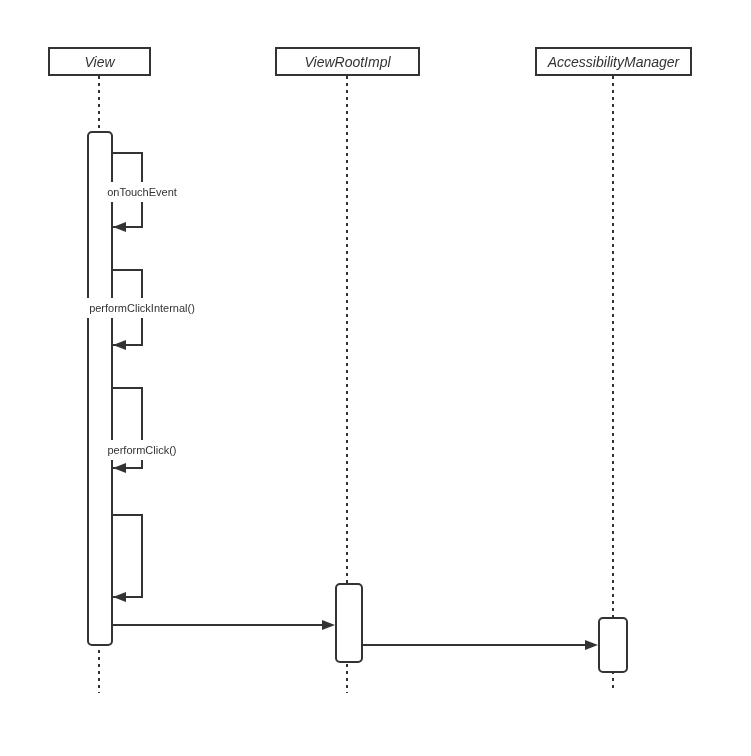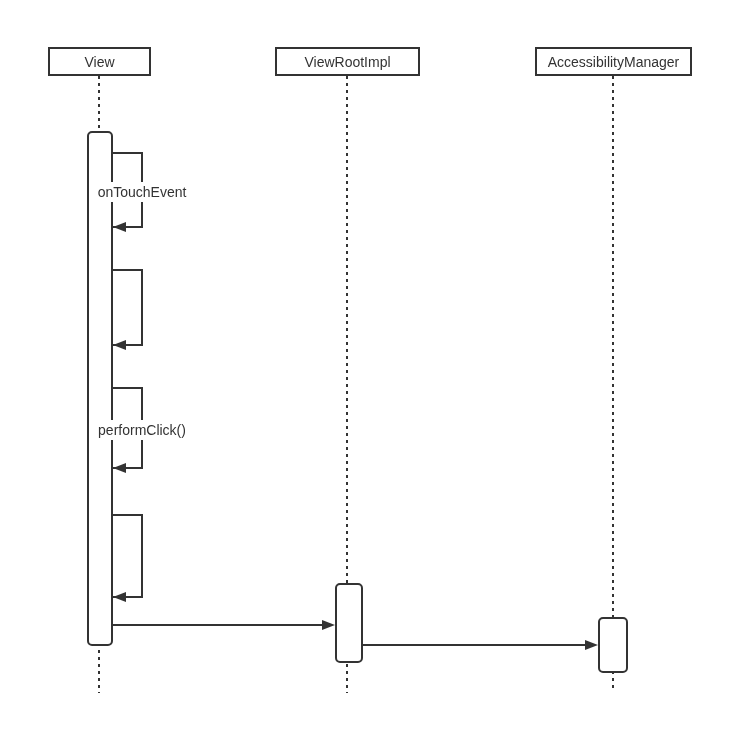--- a/index.html
+++ b/index.html
@@ -9,21 +9,21 @@
     overflow:hidden;
   }
   .lifeline{
     position:absolute;width:2px;z-index:1;
     background:repeating-linear-gradient(to bottom,#333 0px,#333 3px,transparent 3px,transparent 7px);
   }
   .participant{
     position:absolute;height:29px;box-sizing:border-box;
     border:2px solid #333;background:#fff;z-index:2;
     display:flex;align-items:center;justify-content:center;
-    font-size:14px;white-space:nowrap;
+    font-size:14px;white-space:nowrap;font-style:italic;
   }
   .activation{
     position:absolute;box-sizing:border-box;z-index:2;
     border:2px solid #333;border-radius:5px;background:#fff;
   }
   .selfloop{
     position:absolute;box-sizing:border-box;z-index:3;
     border:2px solid #333;border-left:none;background:transparent;
   }
   .msgline{position:absolute;height:2px;background:#333;z-index:3;}
@@ -32,21 +32,21 @@
     border-top:5px solid transparent;border-bottom:5px solid transparent;
     border-right:13px solid #333;
   }
   .arrow-right{
     position:absolute;width:0;height:0;z-index:3;
     border-top:5px solid transparent;border-bottom:5px solid transparent;
     border-left:13px solid #333;
   }
   .label{
     position:absolute;transform:translateX(-50%);z-index:4;
-    background:#fff;font-size:14px;line-height:20px;padding:0 3px;
+    background:#fff;font-size:11px;line-height:20px;padding:0 3px;
     white-space:nowrap;text-align:center;
   }
 </style>
 </head>
 <body>
 
 <div class="canvas">
 
   <div class="lifeline" style="left:98px;top:76px;height:617px"></div>
   <div class="lifeline" style="left:346px;top:76px;height:617px"></div>
@@ -65,24 +65,25 @@
   <div class="activation" style="left:87px;top:131px;width:26px;height:515px"></div>
   <div class="activation" style="left:335px;top:583px;width:28px;height:80px"></div>
   <div class="activation" style="left:598px;top:617px;width:30px;height:56px"></div>
 
   <div class="selfloop" style="left:112px;top:152px;width:31px;height:76px"></div>
   <div class="arrow-left" style="left:113px;top:222px"></div>
   <div class="label" style="left:142px;top:182px">onTouchEvent</div>
 
   <div class="selfloop" style="left:112px;top:269px;width:31px;height:77px"></div>
   <div class="arrow-left" style="left:113px;top:340px"></div>
+  <div class="label" style="left:142px;top:298px">performClickInternal()</div>
 
   <div class="selfloop" style="left:112px;top:387px;width:31px;height:82px"></div>
   <div class="arrow-left" style="left:113px;top:463px"></div>
-  <div class="label" style="left:142px;top:420px">performClick()</div>
+  <div class="label" style="left:142px;top:440px">performClick()</div>
 
   <div class="selfloop" style="left:112px;top:514px;width:31px;height:84px"></div>
   <div class="arrow-left" style="left:113px;top:592px"></div>
 
   <div class="msgline" style="left:113px;top:624px;width:209px"></div>
   <div class="arrow-right" style="left:322px;top:620px"></div>
 
   <div class="msgline" style="left:363px;top:644px;width:222px"></div>
   <div class="arrow-right" style="left:585px;top:640px"></div>
 

